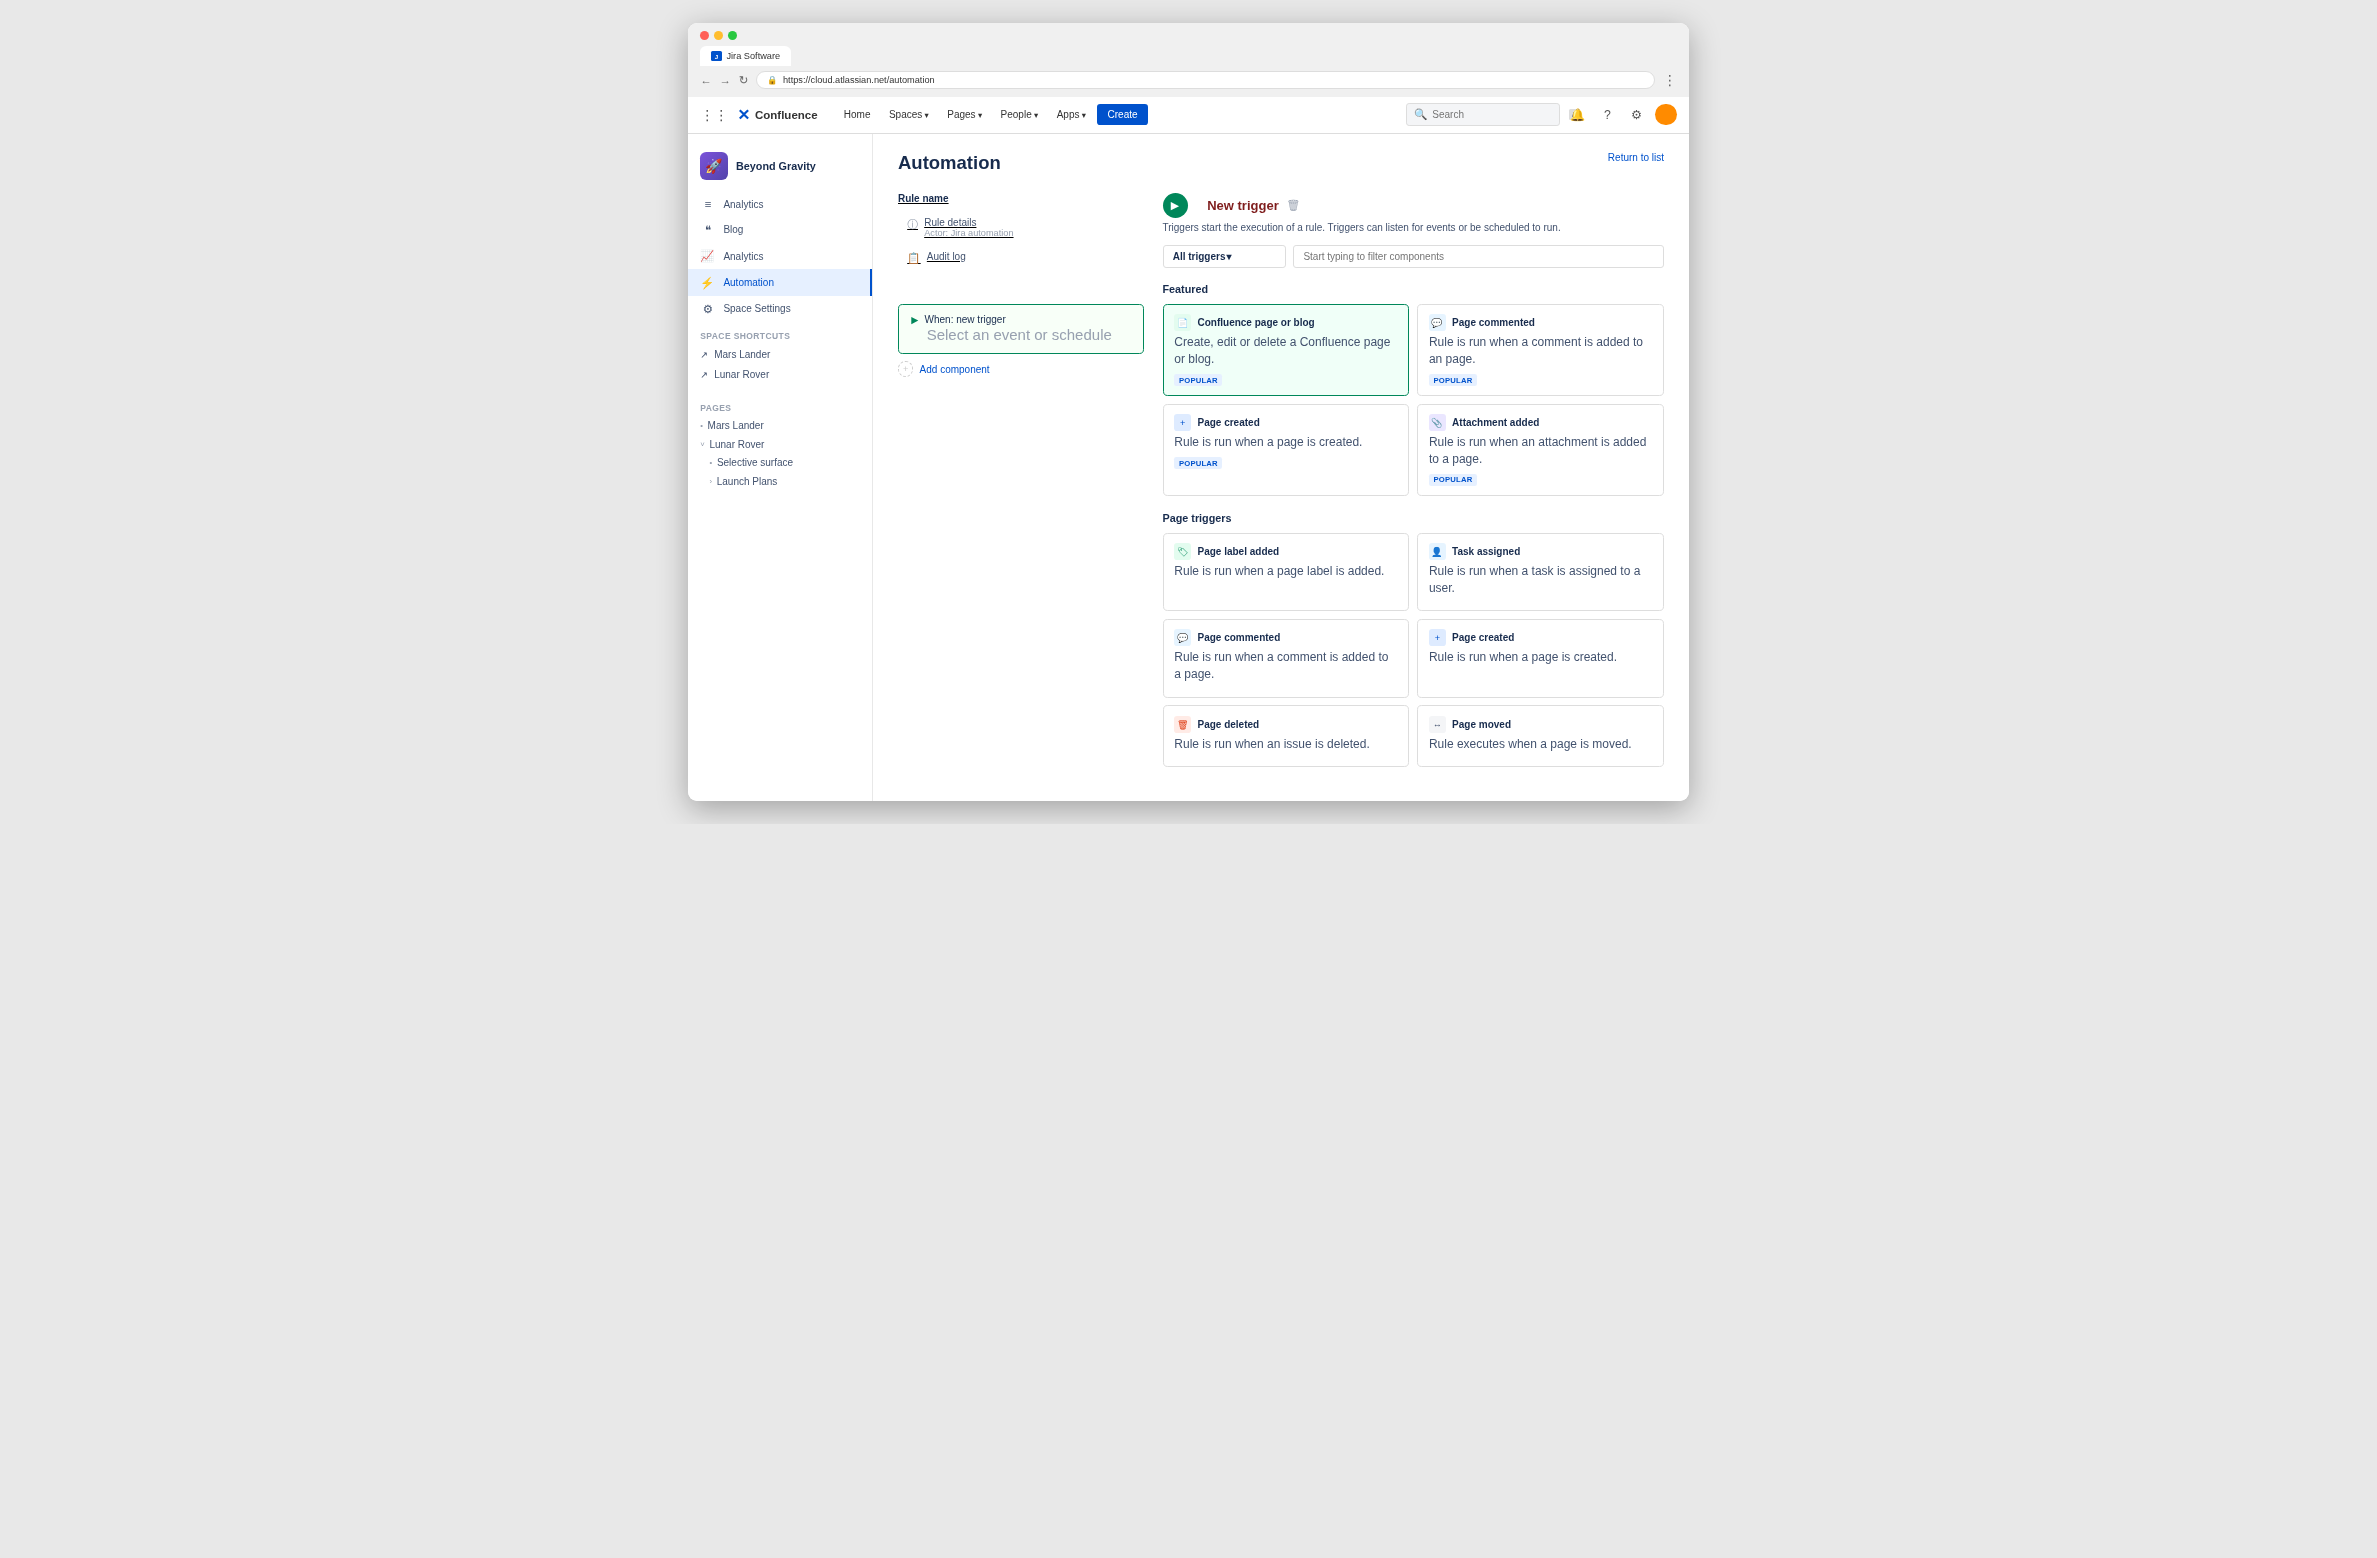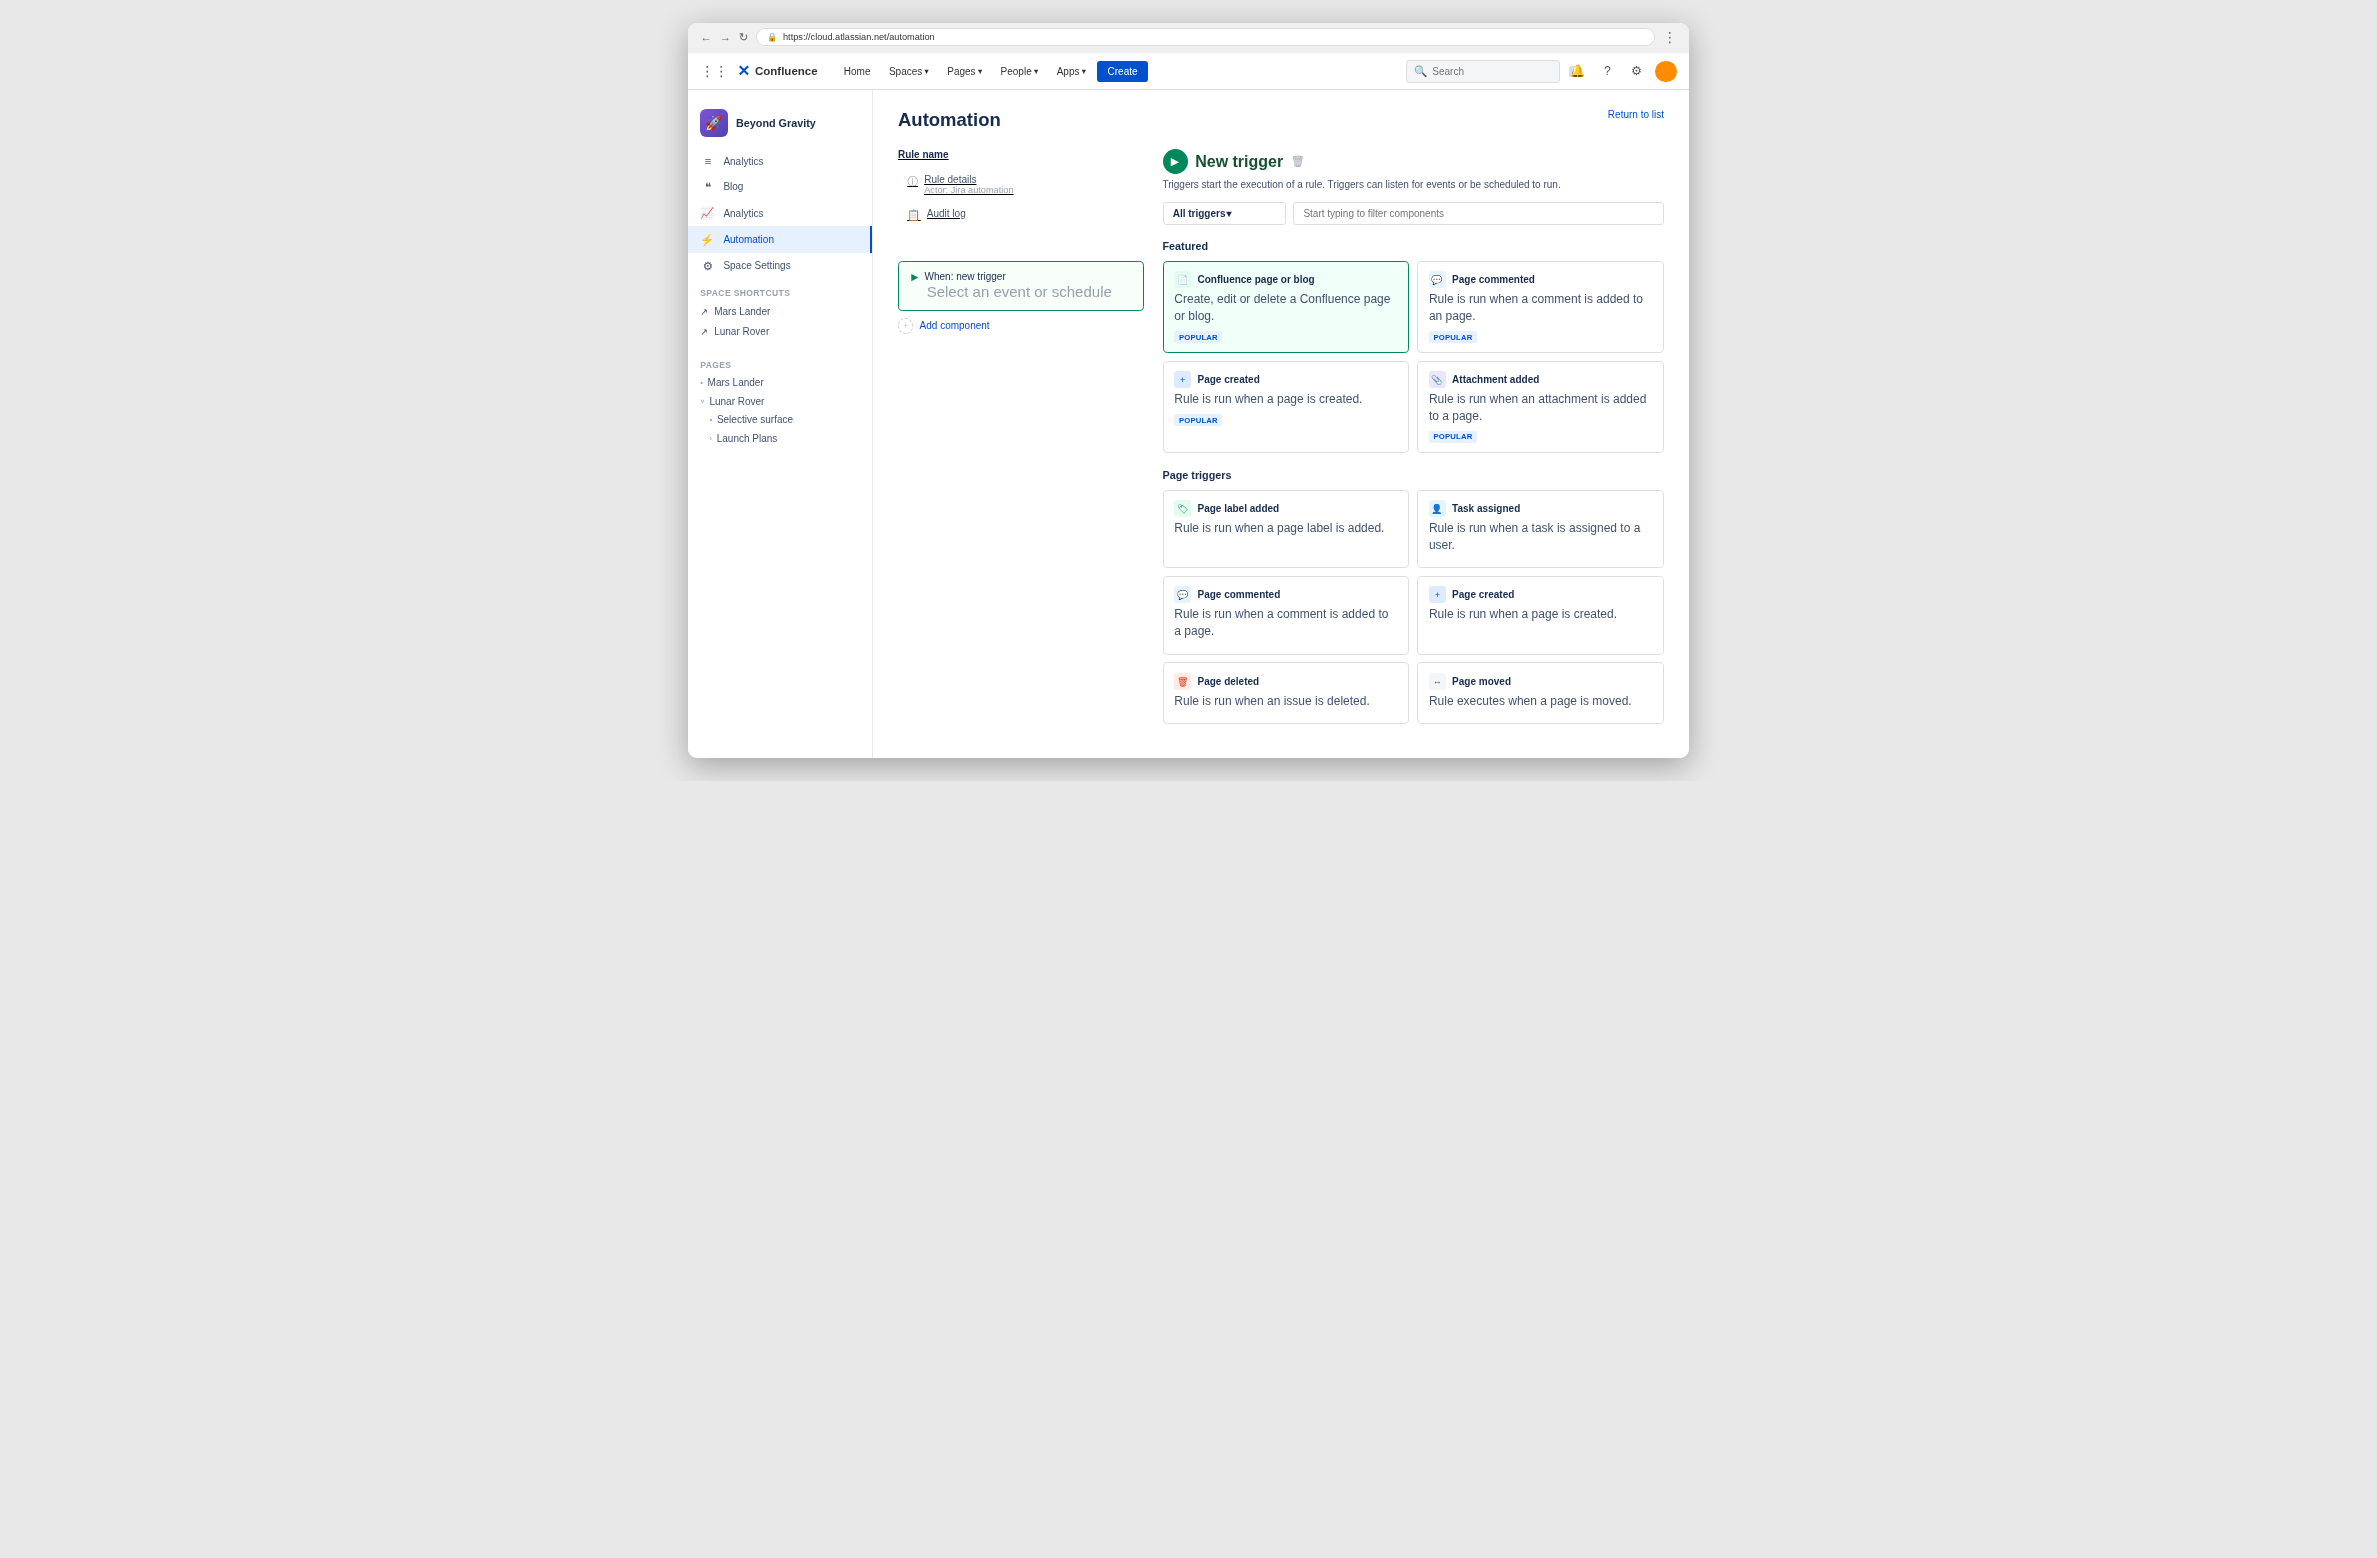--- a/index.html
+++ b/index.html
@@ -403,23 +403,24 @@
       width: 25px; height: 25px;
       background: #00875a;
       border-radius: 50%;
       display: flex;
       align-items: center;
       justify-content: center;
       color: #fff;
       font-size: 10.8px;
     }
     .new-trigger-title {
-      font-size: 16px;
+      font-size: 13px;
       font-weight: 600;
-      color: #14532d;
+      color: #7f1d1d;
+      margin-left: 12px;
     }
     .trigger-delete-icon {
       color: #97a0af;
       cursor: pointer;
       font-size: 10.8px;
     }
     .trigger-desc {
       font-size: 10px;
       color: #42526e;
       margin-bottom: 12.3px;
@@ -524,20 +525,33 @@
       border-radius: 2.3px;
       text-transform: uppercase;
       letter-spacing: 0.2px;
     }
   </style>
 </head>
 <body>
 
 <div class="browser-window">
 
+  <div class="browser-chrome">
+    <div class="browser-traffic">
+      <div class="traffic-dot traffic-red"></div>
+      <div class="traffic-dot traffic-yellow"></div>
+      <div class="traffic-dot traffic-green"></div>
+    </div>
+    <div class="browser-tab-bar">
+      <div class="browser-tab">
+        <div class="tab-favicon">J</div>
+        <span>Jira Software</span>
+      </div>
+    </div>
+  </div>
   <div class="browser-addressbar">
     <button class="nav-btn">←</button>
     <button class="nav-btn">→</button>
     <button class="nav-btn">↻</button>
     <div class="address-input">
       <span class="lock-icon">🔒</span>
       <span>https://cloud.atlassian.net/automation</span>
     </div>
     <div class="browser-more">⋮</div>
   </div>

